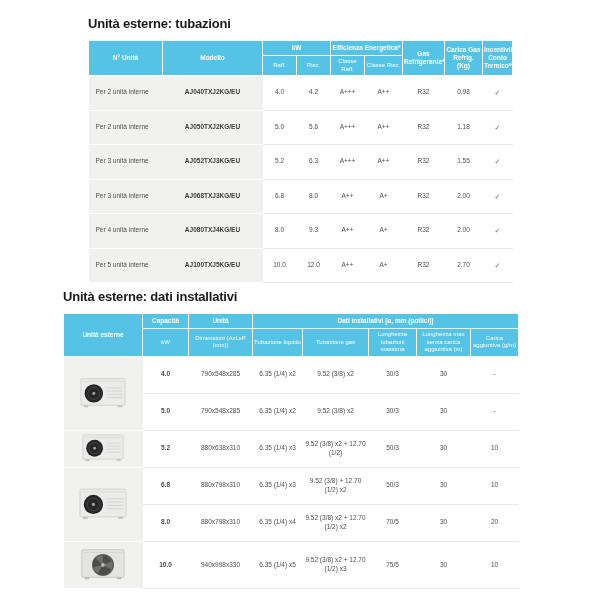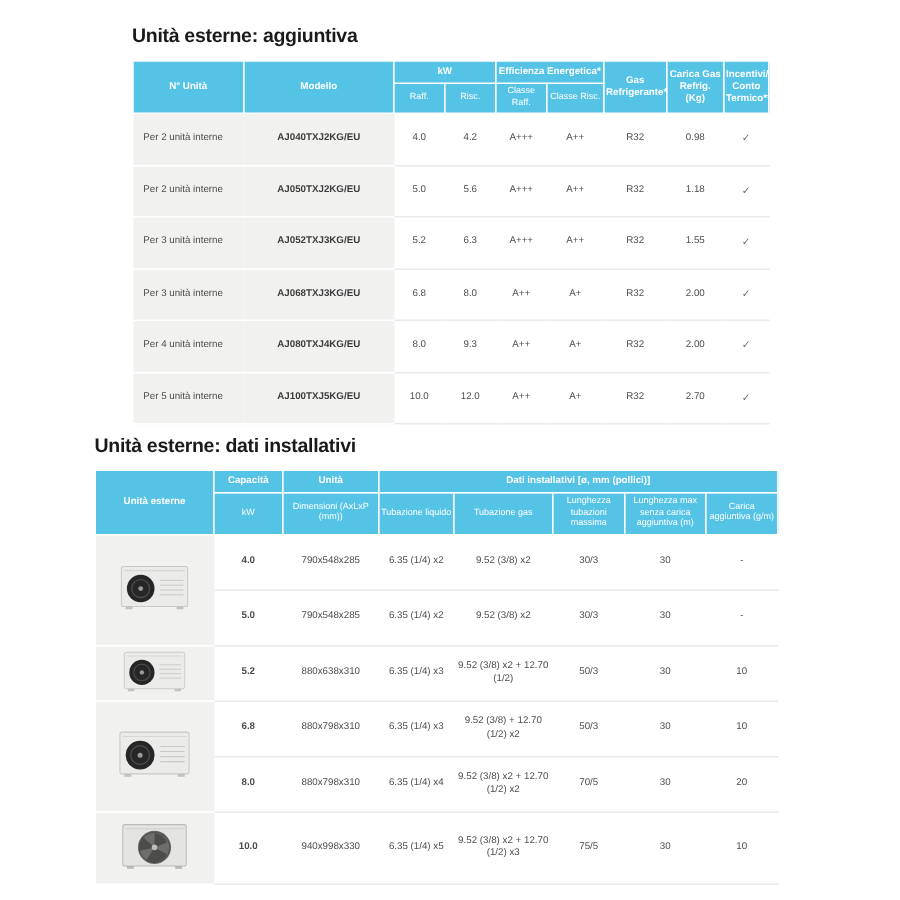--- a/index.html
+++ b/index.html
@@ -52,21 +52,21 @@
     background:var(--row-gray);border-bottom:1px solid #fff;
     text-align:center;vertical-align:middle;
   }
   .check{color:#6b6b6b;font-size:7px;}
   .unit-img{display:inline-block;line-height:0;}
 </style>
 </head>
 <body>
 
 <div class="section sec-spec">
-  <h2 class="page-title">Unità esterne: aggiuntiva</h2>
+  <h2 class="page-title">Unità esterne: tubazioni</h2>
   <table>
     <colgroup>
       <col style="width:74px">
         <col style="width:100px">
       <col style="width:34px">
         <col style="width:34px">
       <col style="width:34px">
         <col style="width:38px">
       <col style="width:42px">
         <col style="width:38px">

